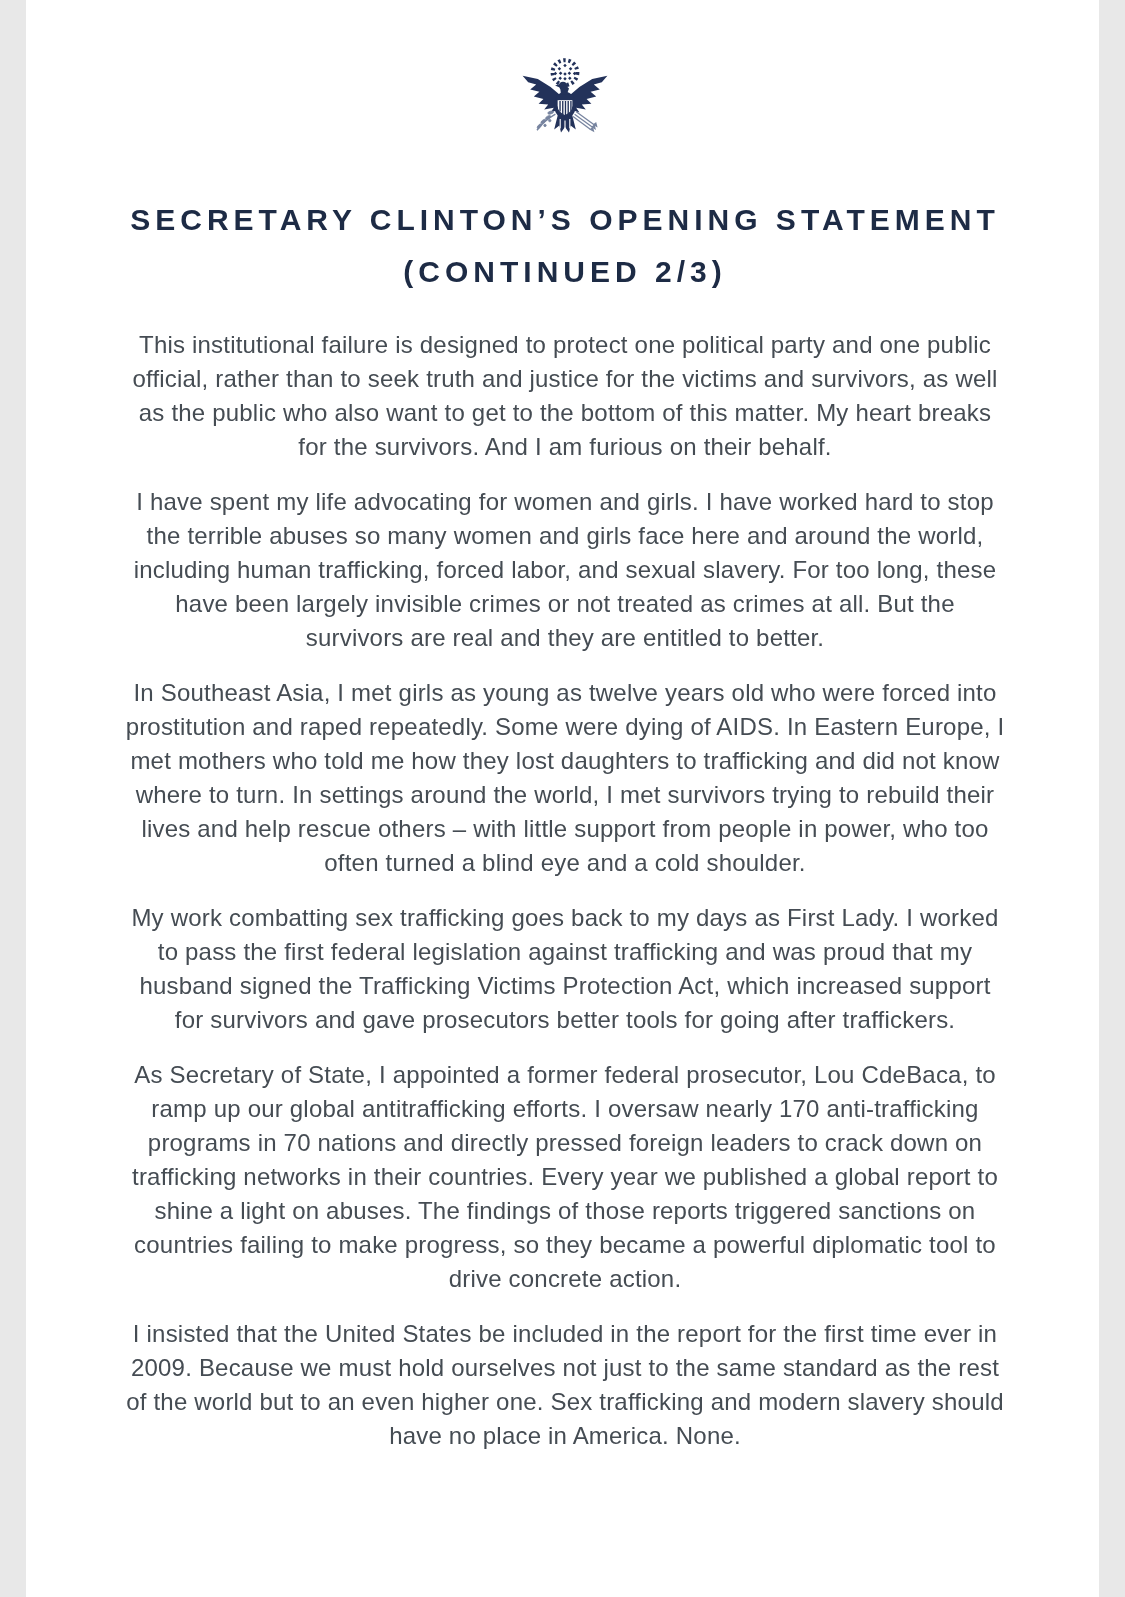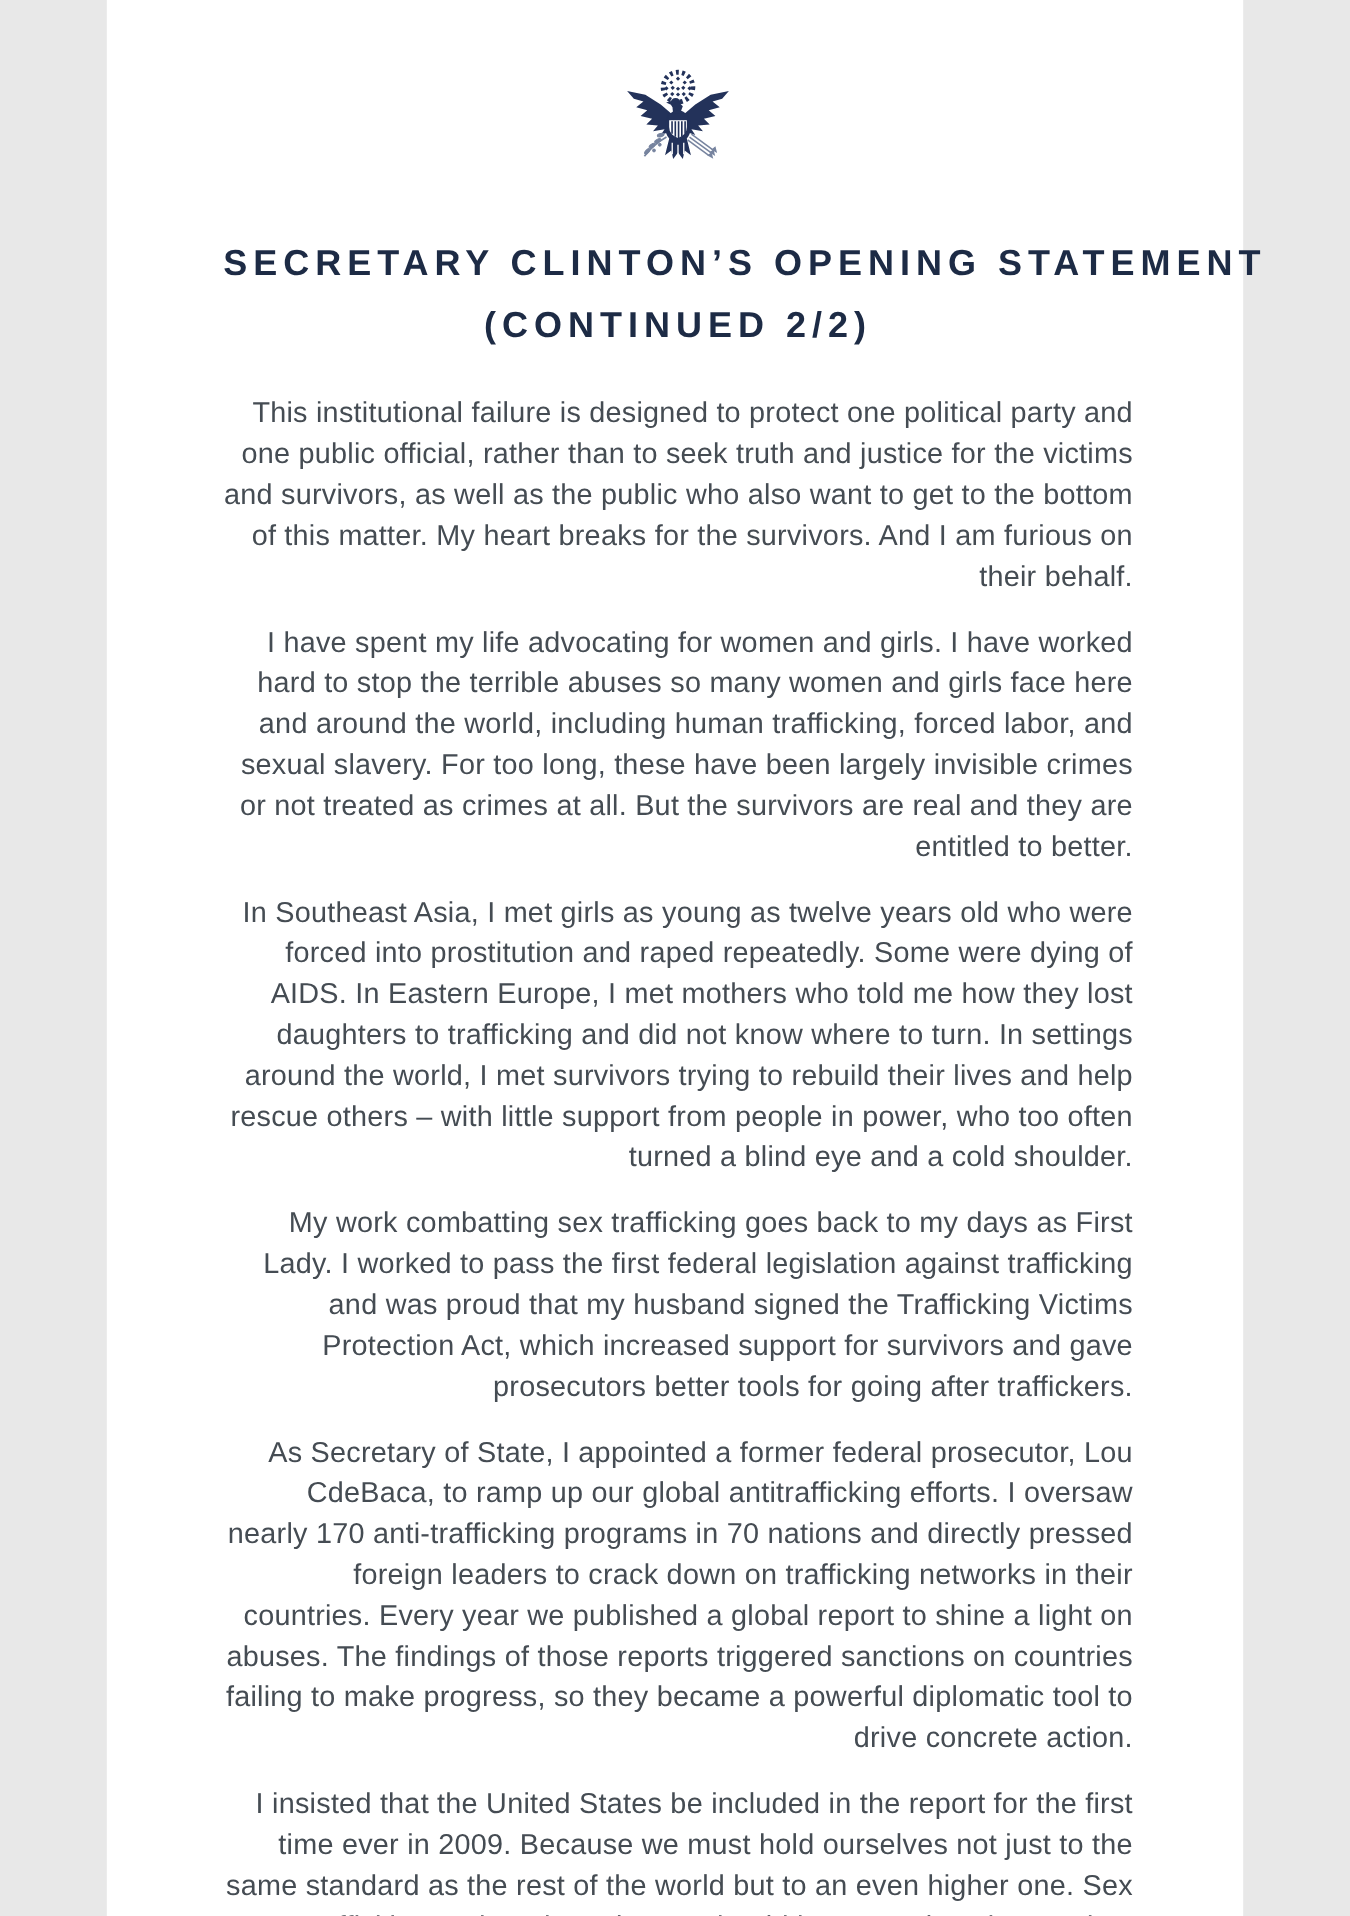--- a/index.html
+++ b/index.html
@@ -1,18 +1,18 @@
 <!DOCTYPE html>
 <html><head>
 <meta charset="utf-8">
 <style>
   html, body { margin: 0; padding: 0; background: #e8e8e8; }
   .page {
     position: relative;
-    width: 947px;
+    width: 1073px;
     height: 1597px;
     margin: 0 auto;
     background: #ffffff;
     box-sizing: border-box;
     padding: 55px 92px 0 97px;
     font-family: "Liberation Sans", sans-serif;
   }
   .seal-wrap {
     display: flex;
     justify-content: center;
@@ -30,21 +30,21 @@
     letter-spacing: 5px;
     line-height: 52px;
   }
   .doc-title span { display: block; white-space: nowrap; }
   .doc-body p {
     margin: 0 0 21px 0;
     color: #454c53;
     font-size: 24px;
     line-height: 34px;
     letter-spacing: 0.2px;
-    text-align: right;
+    text-align: center;
   }
 </style>
 </head>
 <body>
 
 <div class="page">
 
   <div class="seal-wrap">
     <svg width="112" height="104" viewBox="0 0 140 130" aria-hidden="true">
 
@@ -98,21 +98,21 @@
       </g>
 
       <path d="M60 50h20v13.5q0 8.5-10 12.5-10-4-10-12.5z" fill="#ffffff" stroke="#23325a" stroke-width="1.6"></path>
       <rect x="60" y="50" width="20" height="6.5" fill="#23325a"></rect>
       <path d="M63.8 57.5v13.2 M67.2 57.5v16.2 M70.6 57.5v17.5 M74 57.5v16.2 M77.4 57.5v13" stroke="#23325a" stroke-width="1.7" fill="none"></path>
     </svg>
   </div>
 
   <h1 class="doc-title">
     <span>SECRETARY CLINTON’S OPENING STATEMENT</span>
-    <span>(CONTINUED 2/2)</span>
+    <span>(CONTINUED 2/3)</span>
   </h1>
 
   <div class="doc-body">
     <p>This institutional failure is designed to protect one political party and one public official, rather than to seek truth and justice for the victims and survivors, as well as the public who also want to get to the bottom of this matter. My heart breaks for the survivors. And I am furious on their behalf.</p>
     <p>I have spent my life advocating for women and girls. I have worked hard to stop the terrible abuses so many women and girls face here and around the world, including human trafficking, forced labor, and sexual slavery. For too long, these have been largely invisible crimes or not treated as crimes at all. But the survivors are real and they are entitled to better.</p>
     <p>In Southeast Asia, I met girls as young as twelve years old who were forced into prostitution and raped repeatedly. Some were dying of AIDS. In Eastern Europe, I met mothers who told me how they lost daughters to trafficking and did not know where to turn. In settings around the world, I met survivors trying to rebuild their lives and help rescue others – with little support from people in power, who too often turned a blind eye and a cold shoulder.</p>
     <p>My work combatting sex trafficking goes back to my days as First Lady. I worked to pass the first federal legislation against trafficking and was proud that my husband signed the Trafficking Victims Protection Act, which increased support for survivors and gave prosecutors better tools for going after traffickers.</p>
     <p>As Secretary of State, I appointed a former federal prosecutor, Lou CdeBaca, to ramp up our global antitrafficking efforts. I oversaw nearly 170 anti-trafficking programs in 70 nations and directly pressed foreign leaders to crack down on trafficking networks in their countries. Every year we published a global report to shine a light on abuses. The findings of those reports triggered sanctions on countries failing to make progress, so they became a powerful diplomatic tool to drive concrete action.</p>
     <p>I insisted that the United States be included in the report for the first time ever in 2009. Because we must hold ourselves not just to the same standard as the rest of the world but to an even higher one. Sex trafficking and modern slavery should have no place in America. None.</p>
   </div>

